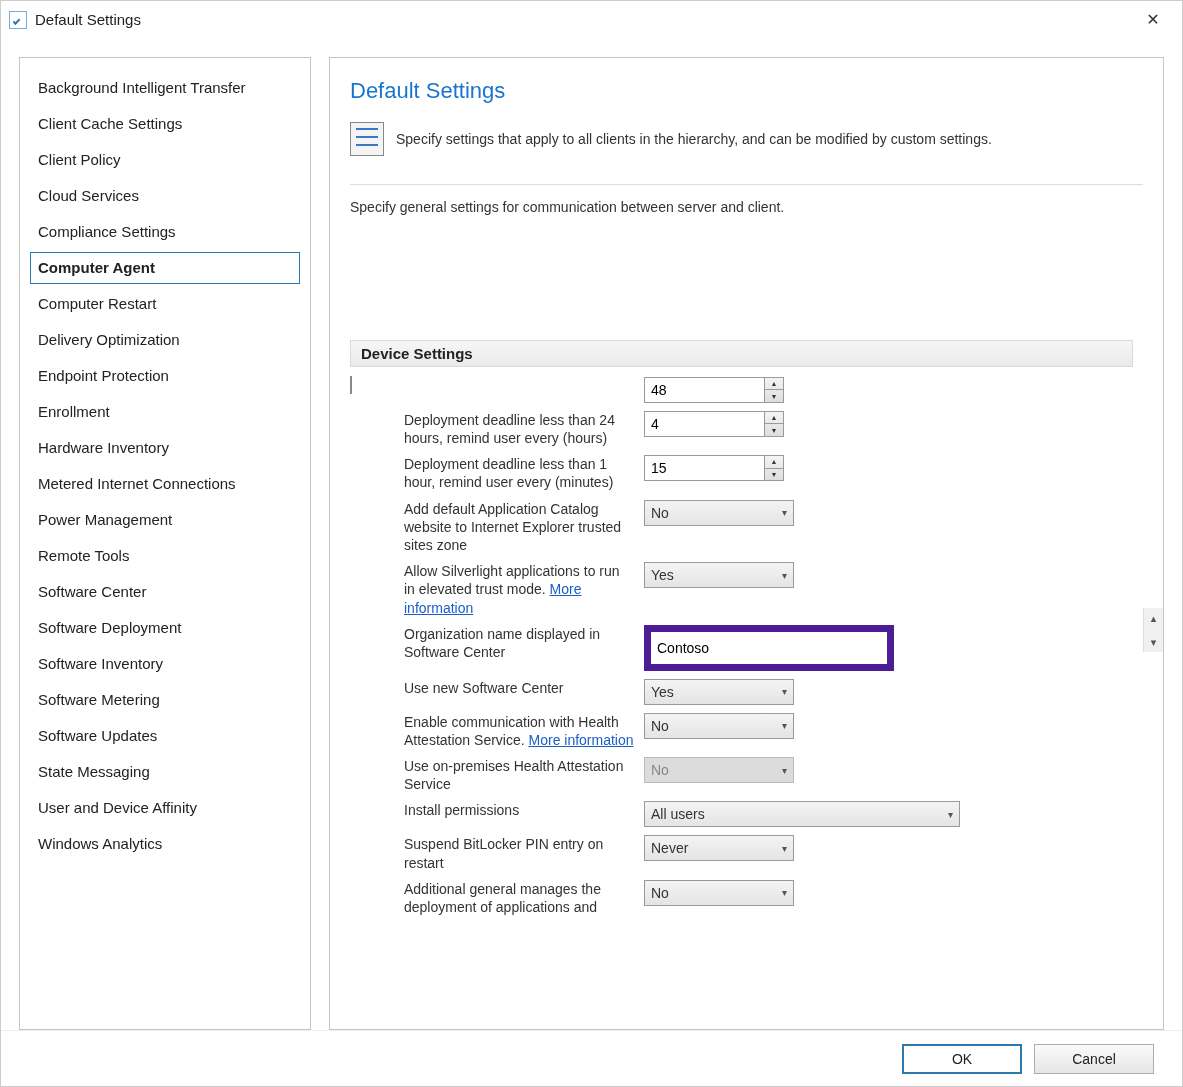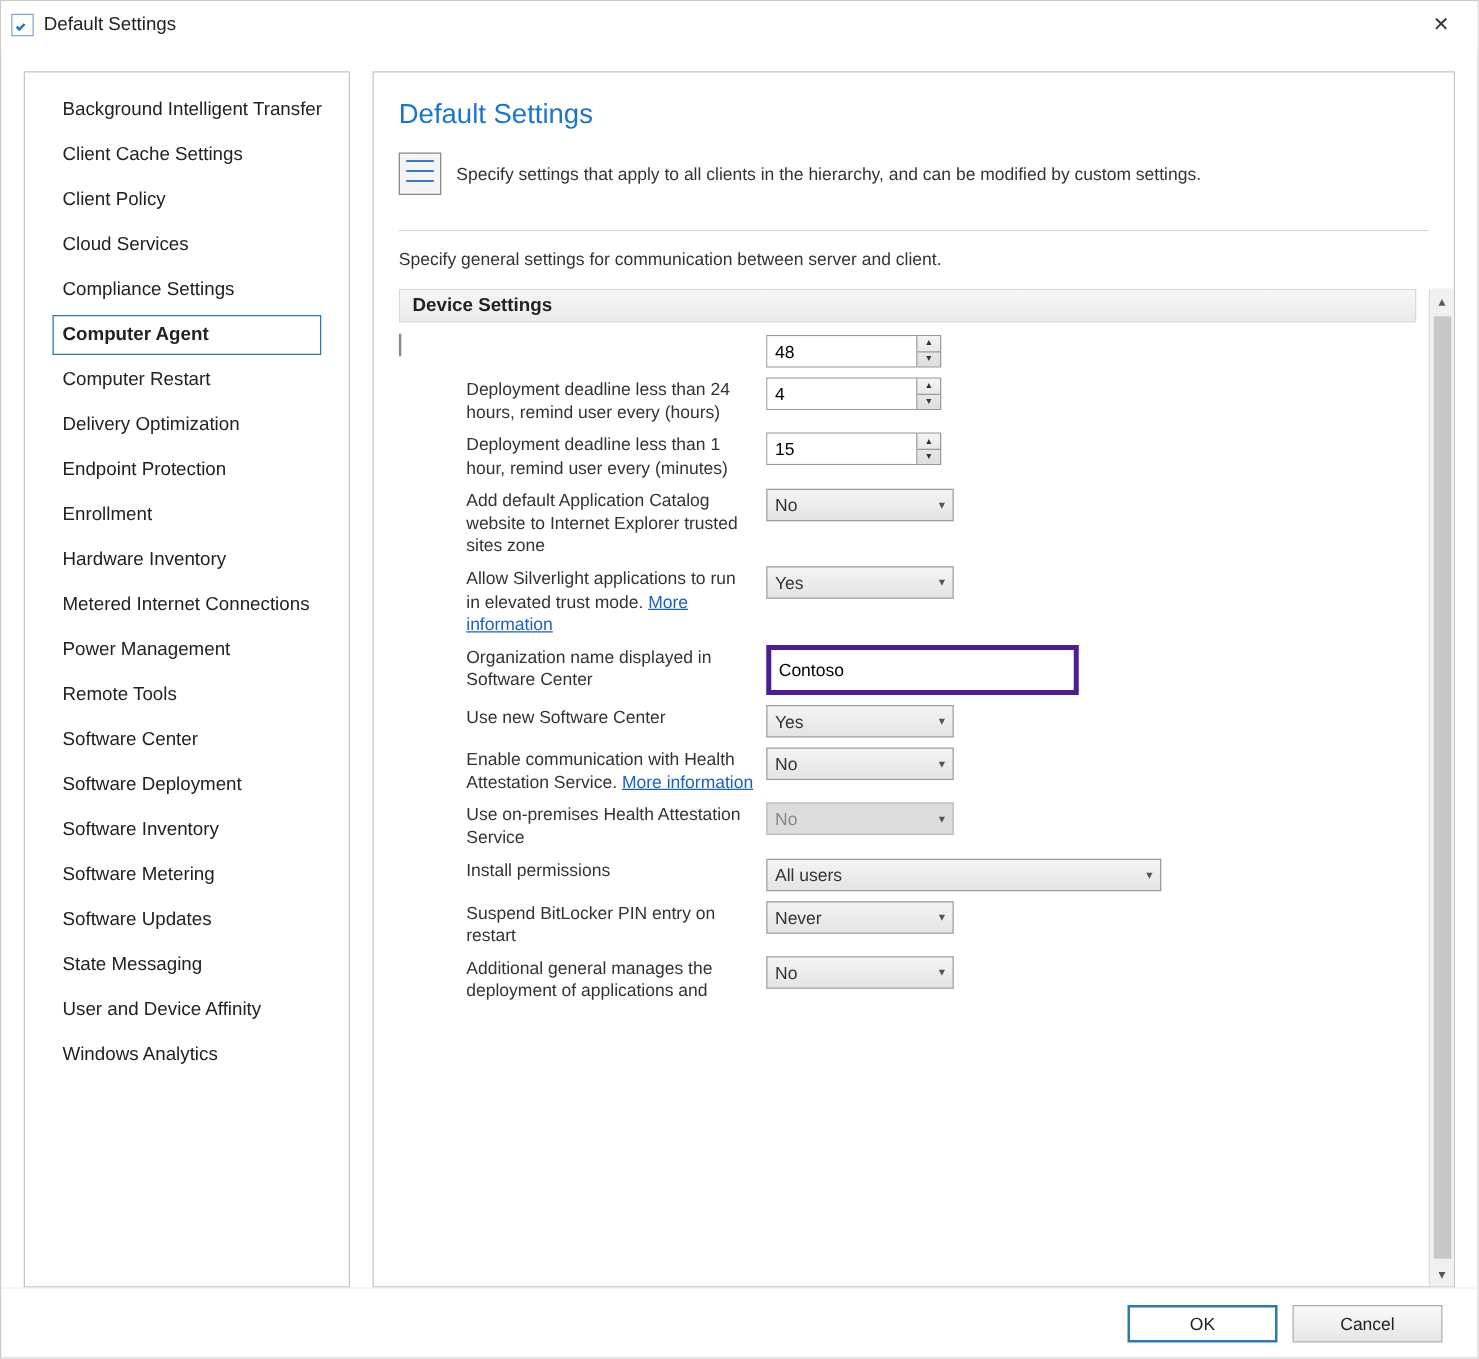--- a/index.html
+++ b/index.html
@@ -52,23 +52,23 @@
     cursor: default;
   }
   .body-area {
     flex: 1;
     display: flex;
     padding: 18px 18px 0 18px;
     gap: 18px;
     min-height: 0;
   }
   .sidebar {
-    width: 261px;
+    width: 292px;
     border: 1px solid #c5c5c5;
-    padding: 14px 22px;
+    padding: 14px 10px;
     overflow: hidden;
   }
   .sidebar-item {
     padding: 4px 8px;
     font-size: 15px;
     color: #222;
     line-height: 1.6;
     white-space: nowrap;
     margin-bottom: 4px;
   }
@@ -108,20 +108,21 @@
       transparent 2px 8px
     );
   }
   .hr { border: none; border-top: 1px solid #ddd; margin: 12px 20px 14px 20px; }
   .sub-desc { padding: 0 20px 16px 20px; color: #333; font-size: 14px; }
   .scroll-area {
     display: flex;
     flex: 1;
     min-height: 0;
     padding: 0 0 0 20px;
+    align-items: center;
   }
   .settings-column { flex: 1; min-width: 0; overflow: hidden; padding-right: 10px; }
   .scrollbar-fake {
     width: 20px;
     background: #f0f0f0;
     border-left: 1px solid #ddd;
     display: flex;
     flex-direction: column;
     align-items: center;
   }
@@ -196,21 +197,21 @@
     border: 1px solid #9a9a9a;
     background: linear-gradient(#f4f4f4,#e4e4e4);
     font-size: 14px; padding: 0 6px;
     display: inline-flex; align-items: center; justify-content: space-between;
   }
   .win-select.wide { width: 316px; }
   .win-select.disabled { color:#888; background:#dcdcdc; border-color:#bbb; }
   .win-select .chev { font-size: 10px; color:#555; }
   .win-text {
     height: 26px; width: 250px;
-    border: 4px solid #4c1d95;
+    border: 7px solid #4c1d95;
     padding: 16px 6px;
     font-size: 14px;
     outline: none;
   }
   .link { color: #1a5fc7; text-decoration: underline; cursor: default; }
   .footer {
     height: 56px;
     display: flex;
     justify-content: flex-end;
     align-items: center;

